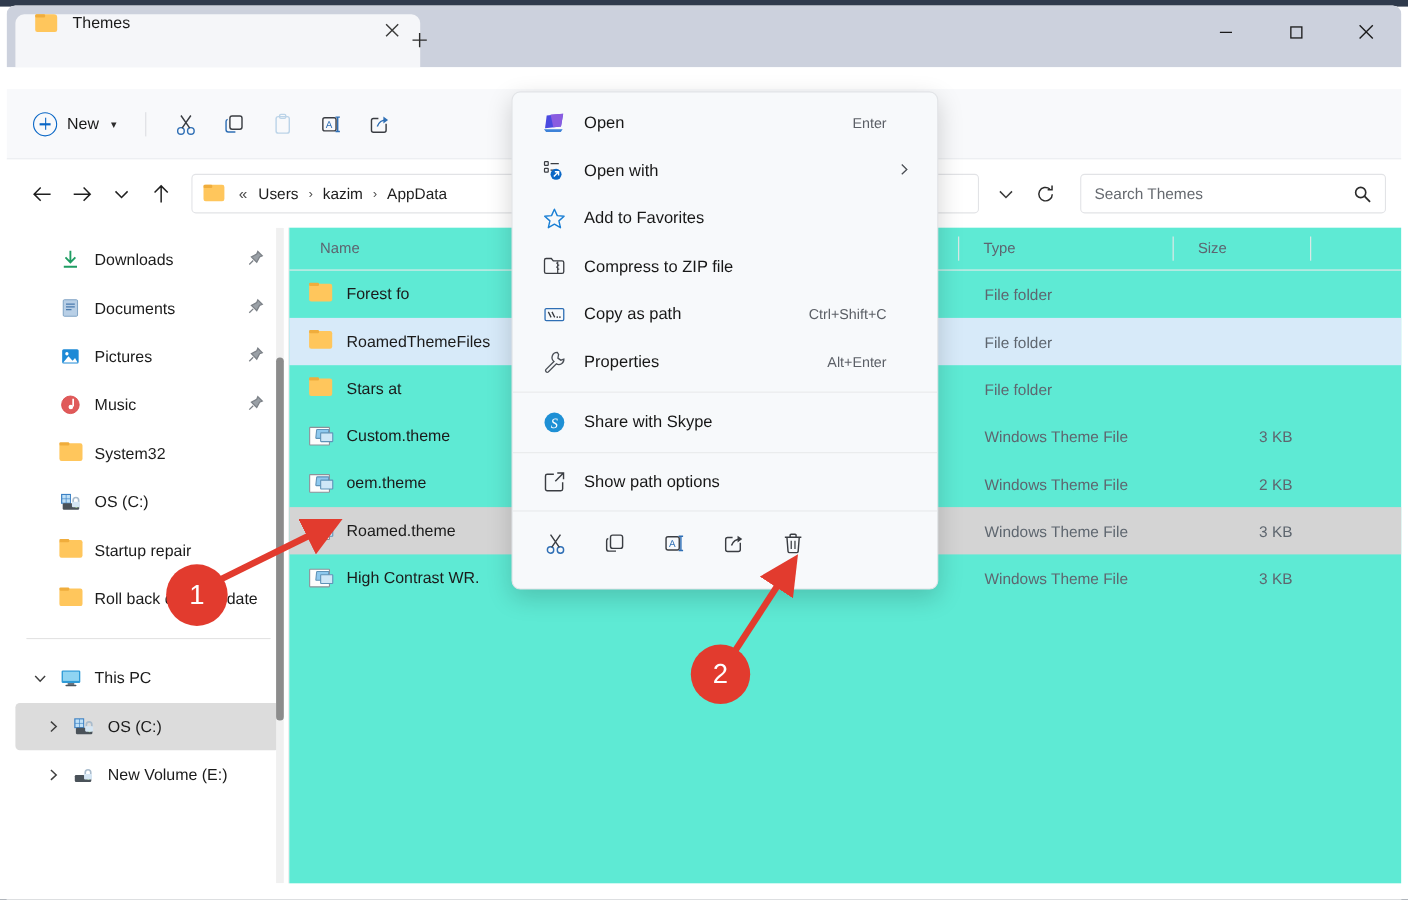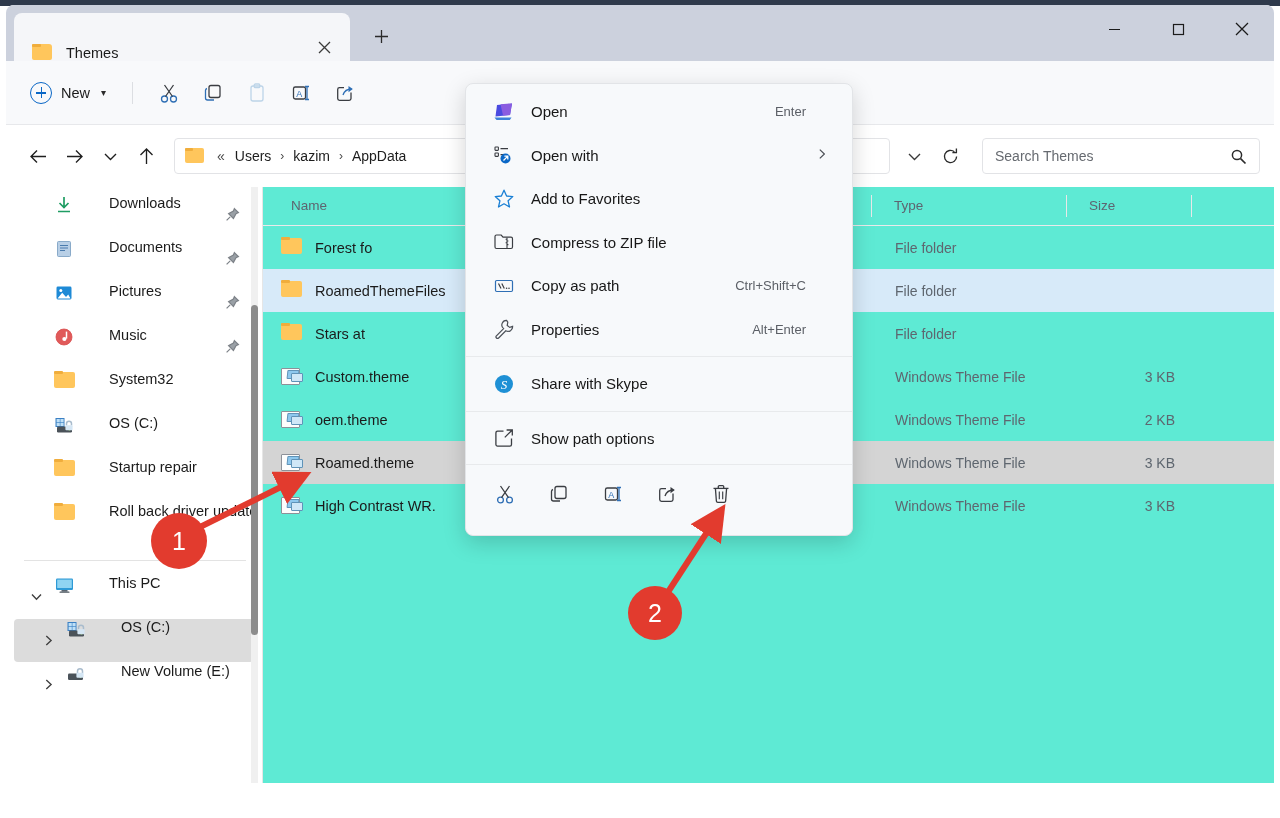--- a/index.html
+++ b/index.html
@@ -30,24 +30,24 @@
     overflow: hidden;
   }
 
   
   .titlebar {
     position: relative; height: 56px;
     background: #ccd1dd;
   }
   .tab {
     position: absolute; left: 8px; top: 8px;
-    width: 336px; height: 48px;
+    width: 368px; height: 48px;
     background: #f5f6f9;
     border-radius: 8px 8px 0 0;
-    display: flex; align-items: flex-end;
+    display: flex; align-items: flex-start;
     padding: 0 12px 0 18px;
   }
   .tab-folder-icon { width: 20px; height: 17px; position: relative; flex: none; }
   .tab-folder-icon .back {
     position: absolute; left: 0; top: 0; width: 20px; height: 16px;
     background: #ffc65c; border-radius: 2px 3px 2px 2px;
   }
   .tab-folder-icon .tabtop {
     position: absolute; left: 0; top: 0; width: 9px; height: 3px;
     background: #f0ad3c; border-radius: 1px;
@@ -72,20 +72,21 @@
   .wc {
     width: 64px; height: 48px; display: flex; align-items: center;
     justify-content: center; color: #1b1b1b;
   }
 
   
   .toolbar {
     position: relative; height: 64px; background: #f8f9fb;
     display: flex; align-items: center; padding-left: 18px;
     border-bottom: 1px solid #e7e8eb;
+    margin-top: 20px;
   }
   .new-btn {
     display: flex; align-items: center; gap: 9px;
     height: 36px; padding: 0 10px 0 6px; border-radius: 5px;
   }
   .new-btn .plus-circle {
     width: 22px; height: 22px; border: 1.4px solid #0a67c6; border-radius: 50%;
     position: relative;
   }
   .new-btn .plus-circle::before, .new-btn .plus-circle::after {
@@ -134,24 +135,23 @@
 
   
   .body { position: relative; height: 596px; display: flex; background: #fff; }
 
   
   .navpane {
     width: 256px; position: relative; background: #ffffff;
     padding-top: 8px; overflow: hidden;
   }
   .nav-item {
-    position: relative; height: 43px; display: flex; align-items: flex-start;
+    position: relative; height: 43px; display: flex; align-items: center;
     padding-left: 40px; padding-right: 10px; border-radius: 4px;
     margin: 0 8px 1px 8px;
-    gap: 23px;
   }
   .nav-item.selected { background: #dcdcdc; }
   .nav-item .ico { width: 21px; height: 21px; flex: none; margin-right: 11px; position: relative;}
   .nav-item .txt { font-size: 14.5px; color: #1b1b1b; white-space: nowrap; }
   .nav-item .pin { position: absolute; right: 14px; top: 12px; color: #7d8288; }
   .nav-item .caret {
     position: absolute; left: 12px; top: 0; height: 43px; width: 20px;
     display: flex; align-items: center; justify-content: center;
     color: #3f3f3f; font-size: 11px;
   }

